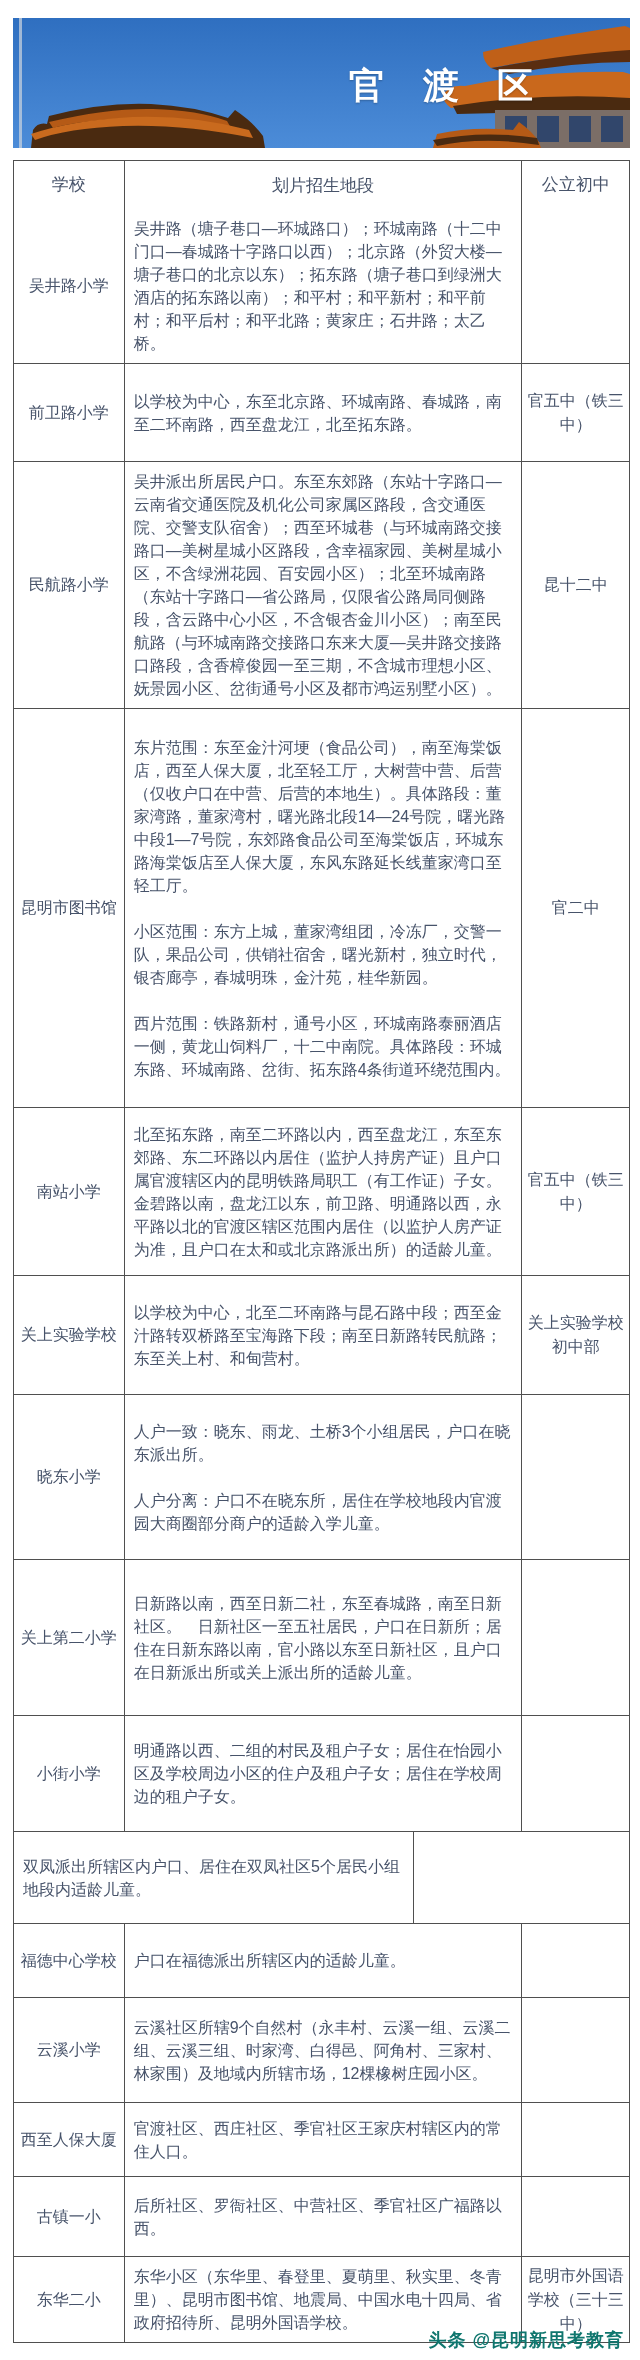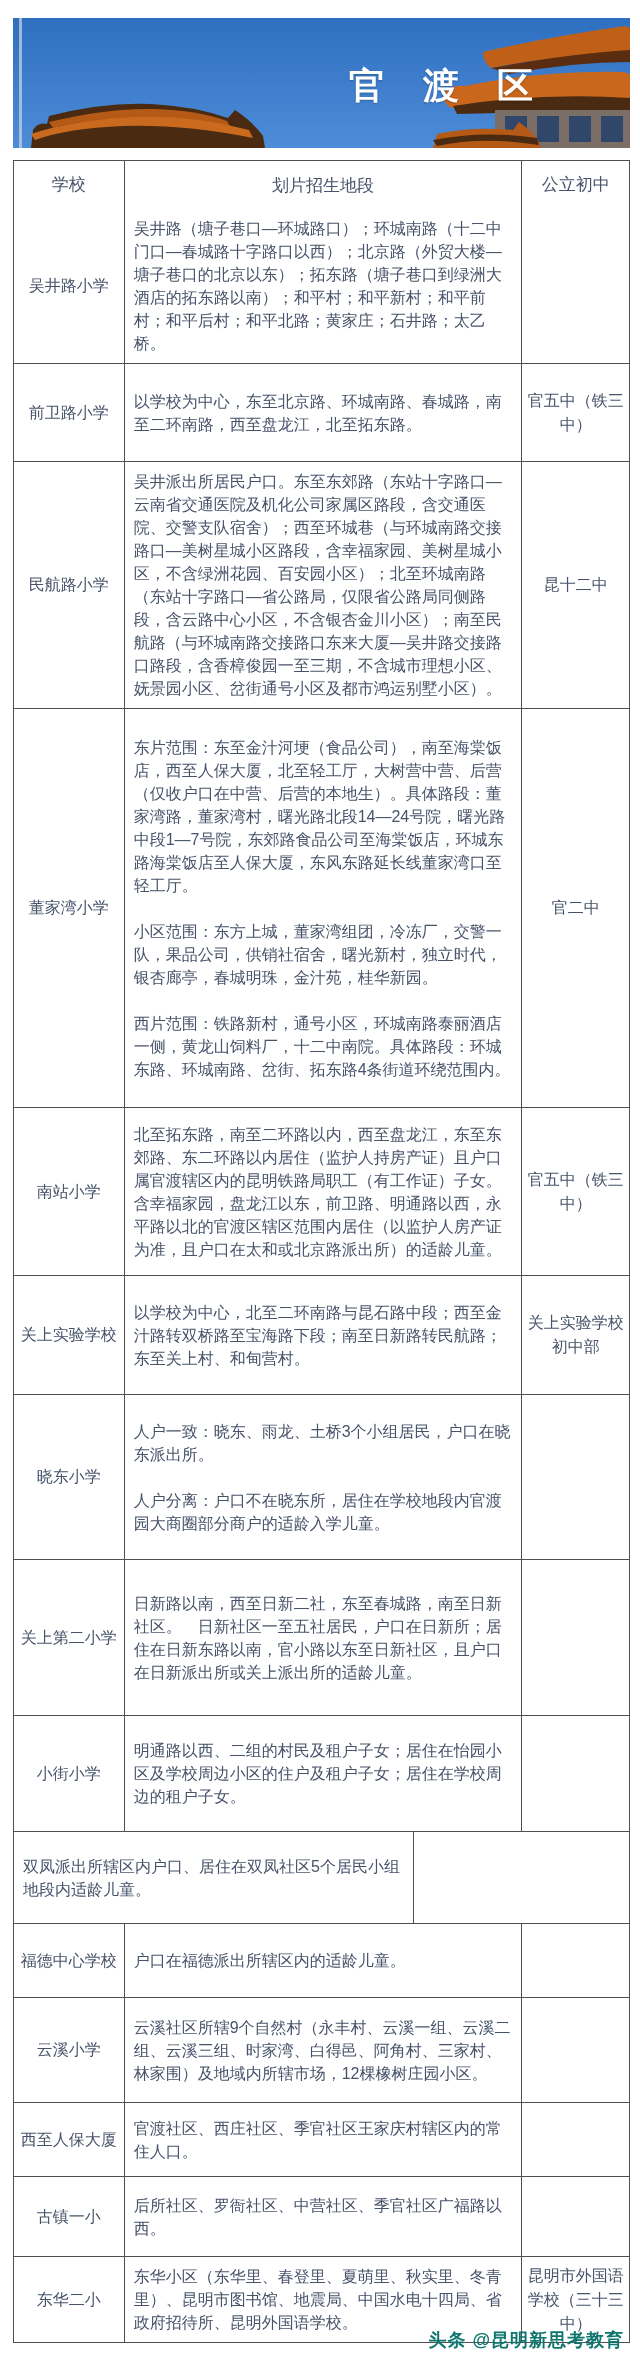--- a/index.html
+++ b/index.html
@@ -120,35 +120,35 @@
 
   <div class="trow" style="min-height: 247px;">
     <div class="cell c1">民航路小学</div>
     <div class="cell c2">
       <div class="ztext">吴井派出所居民户口。东至东郊路（东站十字路口—云南省交通医院及机化公司家属区路段，含交通医院、交警支队宿舍）；西至环城巷（与环城南路交接路口—美树星城小区路段，含幸福家园、美树星城小区，不含绿洲花园、百安园小区）；北至环城南路（东站十字路口—省公路局，仅限省公路局同侧路段，含云路中心小区，不含银杏金川小区）；南至民航路（与环城南路交接路口东来大厦—吴井路交接路口路段，含香樟俊园一至三期，不含城市理想小区、妩景园小区、岔街通号小区及都市鸿运别墅小区）。</div>
     </div>
     <div class="cell c3">昆十二中</div>
   </div>
 
   <div class="trow" style="min-height: 399px;">
-    <div class="cell c1">董家湾小学</div>
+    <div class="cell c1">昆明市图书馆</div>
     <div class="cell c2">
       <div class="ztext">东片范围：东至金汁河埂（食品公司），南至海棠饭店，西至人保大厦，北至轻工厅，大树营中营、后营（仅收户口在中营、后营的本地生）。具体路段：董家湾路，董家湾村，曙光路北段14—24号院，曙光路中段1—7号院，东郊路食品公司至海棠饭店，环城东路海棠饭店至人保大厦，东风东路延长线董家湾口至轻工厅。
 
 小区范围：东方上城，董家湾组团，冷冻厂，交警一队，果品公司，供销社宿舍，曙光新村，独立时代，银杏廊亭，春城明珠，金汁苑，桂华新园。
 
 西片范围：铁路新村，通号小区，环城南路泰丽酒店一侧，黄龙山饲料厂，十二中南院。具体路段：环城东路、环城南路、岔街、拓东路4条街道环绕范围内。</div>
     </div>
     <div class="cell c3">官二中</div>
   </div>
 
   <div class="trow" style="min-height: 168px;">
     <div class="cell c1">南站小学</div>
     <div class="cell c2">
-      <div class="ztext">北至拓东路，南至二环路以内，西至盘龙江，东至东郊路、东二环路以内居住（监护人持房产证）且户口属官渡辖区内的昆明铁路局职工（有工作证）子女。　含幸福家园，盘龙江以东，前卫路、明通路以西，永平路以北的官渡区辖区范围内居住（以监护人房产证为准，且户口在太和或北京路派出所）的适龄儿童。</div>
+      <div class="ztext">北至拓东路，南至二环路以内，西至盘龙江，东至东郊路、东二环路以内居住（监护人持房产证）且户口属官渡辖区内的昆明铁路局职工（有工作证）子女。　金碧路以南，盘龙江以东，前卫路、明通路以西，永平路以北的官渡区辖区范围内居住（以监护人房产证为准，且户口在太和或北京路派出所）的适龄儿童。</div>
     </div>
     <div class="cell c3">官五中（铁三中）</div>
   </div>
 
   <div class="trow" style="min-height: 119px;">
     <div class="cell c1">关上实验学校</div>
     <div class="cell c2">
       <div class="ztext">以学校为中心，北至二环南路与昆石路中段；西至金汁路转双桥路至宝海路下段；南至日新路转民航路；东至关上村、和甸营村。</div>
     </div>
     <div class="cell c3">关上实验学校初中部</div>

